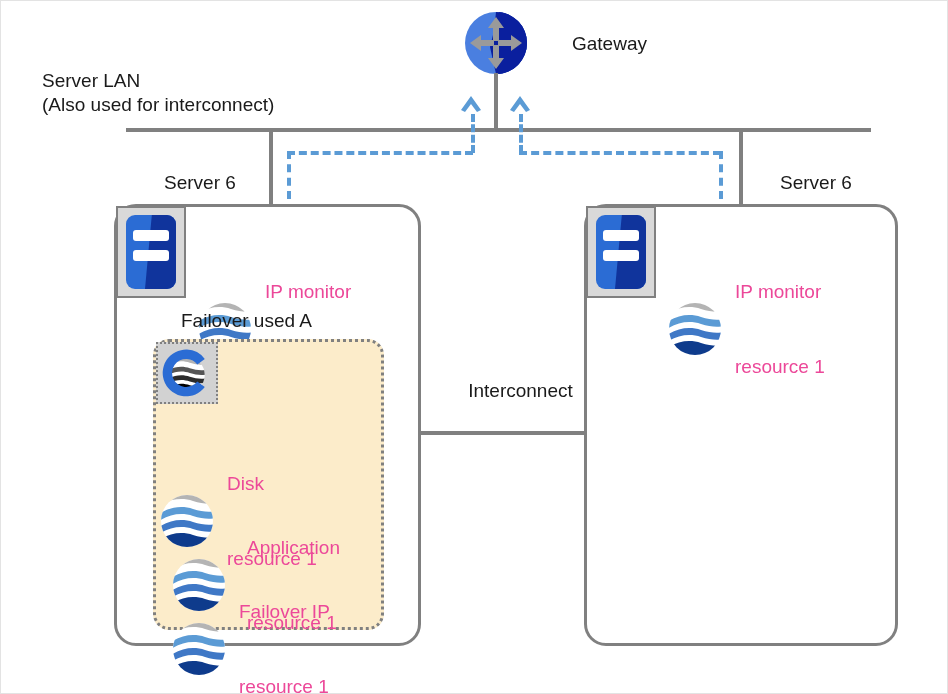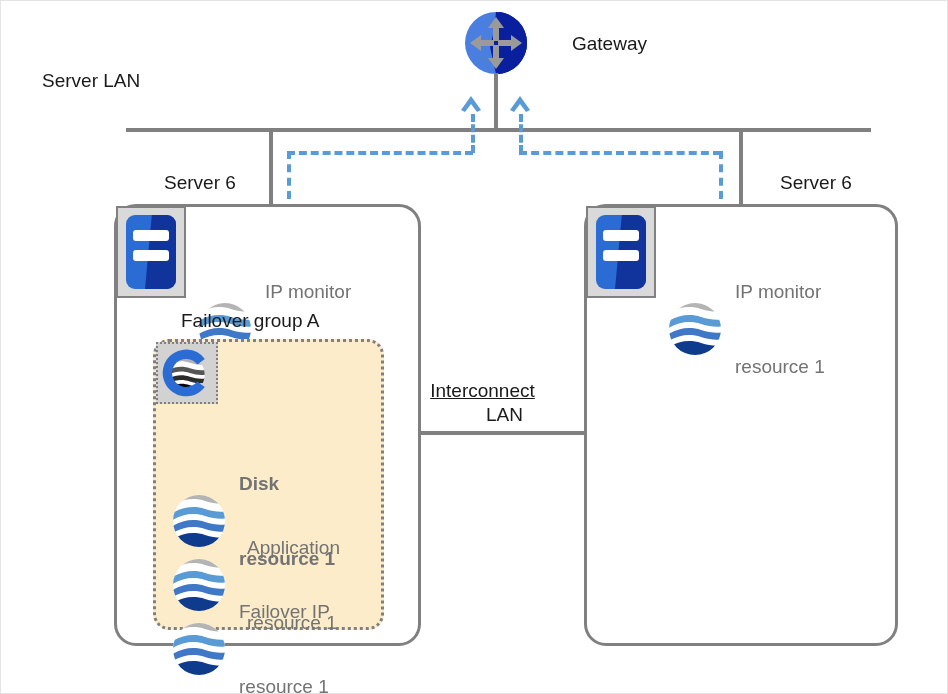--- a/index.html
+++ b/index.html
@@ -109,21 +109,21 @@
   
   .res-row {
     position: absolute;
     display: flex;
     align-items: center;
     gap: 12px;
   }
   .res-row .res-text {
     font-size: 19px;
     line-height: 25px;
-    color: #737373;
+    color: #ec4899;
     white-space: pre;
   }
   .sphere { width: 56px; height: 56px; flex: 0 0 56px; display: block; }
 
   
   .fg-box {
     position: absolute;
     background: #fcecca;
     border: 3px dotted #808080;
     border-radius: 16px;
@@ -157,20 +157,21 @@
       <path d="M6 32 L17 24 L17 29 L30 29 L30 35 L17 35 L17 40 Z" fill="#9a9a9a"></path>
 
       <path d="M58 32 L47 40 L47 35 L34 35 L34 29 L47 29 L47 24 Z" fill="#9a9a9a"></path>
     </svg>
   </div>
   <div class="lbl" style="left:571px; top:31px;">Gateway</div>
 
   <div class="gw-stem" style="left:493px; top:72px; height:58px;"></div>
 
   <div class="lbl" style="left:41px; top:68px;">Server LAN</div>
+  <div class="lbl" style="left:41px; top:92px;">(Also used for interconnect)</div>
 
   <div class="hline" style="left:125px; top:127px; width:745px;"></div>
   <div class="vline" style="left:268px; top:127px; height:78px;"></div>
   <div class="vline" style="left:738px; top:127px; height:78px;"></div>
 
   <div class="dash-v" style="left:286px; top:150px; height:48px;"></div>
   <div class="dash-h" style="left:286px; top:150px; width:186px;"></div>
   <div class="dash-v" style="left:470px; top:113px; height:39px;"></div>
   <div class="arrow-up" style="left:459px; top:94px;">
     <svg viewBox="0 0 22 26" width="22" height="26">
@@ -214,21 +215,21 @@
         <path d="M-4 37 C 8 27, 22 25, 34 29 C 44 32, 52 33, 60 30 L60 37 C 52 40, 44 39, 34 36 C 22 32, 8 34, -4 44 Z" fill="#3f78c6"></path>
         <path d="M-4 50 C 8 40, 22 38, 34 42 C 44 45, 52 46, 60 43 L60 62 L-4 62 Z" fill="#0e3b8c"></path>
       </g>
     </svg>
     <div class="res-text">
       <div>IP monitor</div>
       <div>resource 1</div>
     </div>
   </div>
 
-  <div class="lbl" style="left:180px; top:308px;">Failover group A</div>
+  <div class="lbl" style="left:180px; top:308px;">Failover used A</div>
 
   <div class="fg-box" style="left:152px; top:338px; width:231px; height:291px;"></div>
 
   <div class="fg-icon" style="left:155px; top:341px;">
     <svg viewBox="0 0 62 62">
       <defs>
           <clipPath id="cg">
             <circle cx="31" cy="33" r="19"></circle>
           </clipPath>
         </defs>
@@ -237,21 +238,21 @@
         <path d="M8 24 C 16 18, 26 17, 34 20 C 41 22, 47 23, 54 21 L54 10 L8 10 Z" fill="#b4b4b4"></path>
         <path d="M8 30 C 16 24, 26 23, 34 26 C 41 28, 47 29, 54 27 L54 32 C 47 34, 41 33, 34 31 C 26 28, 16 29, 8 35 Z" fill="#555555"></path>
         <path d="M8 39 C 16 33, 26 32, 34 35 C 41 37, 47 38, 54 36 L54 41 C 47 43, 41 42, 34 40 C 26 37, 16 38, 8 44 Z" fill="#2b2b2b"></path>
         <path d="M8 48 C 16 42, 26 41, 34 44 C 41 46, 47 47, 54 45 L54 58 L8 58 Z" fill="#000000"></path>
       </g>
       <path d="M31 6 A 25 25 0 1 0 50 46 L42 40 A 15 15 0 1 1 31 16 Z" fill="#2b6cd4"></path>
       <path d="M31 6 A 25 25 0 0 1 50 16 L42 22 A 15 15 0 0 0 31 16 Z" fill="#2b6cd4"></path>
     </svg>
   </div>
 
-  <div class="res-row" style="left:170px; top:420px;font-weight:bold;">
+  <div class="res-row" style="left:158px; top:420px;">
     <svg class="sphere" viewBox="0 0 56 56">
       <defs>
           <clipPath id="c2">
             <circle cx="28" cy="28" r="26"></circle>
           </clipPath>
         </defs>
       <g clip-path="url(#c2)">
         <rect x="0" y="0" width="56" height="56" fill="#ffffff"></rect>
         <path d="M-4 16 C 8 6, 22 4, 34 8 C 44 11, 52 12, 60 9 L60 -6 L-4 -6 Z" fill="#b4b4b4"></path>
         <path d="M-4 24 C 8 14, 22 12, 34 16 C 44 19, 52 20, 60 17 L60 24 C 52 27, 44 26, 34 23 C 22 19, 8 21, -4 31 Z" fill="#5b9bd5"></path>
@@ -300,22 +301,21 @@
         <path d="M-4 37 C 8 27, 22 25, 34 29 C 44 32, 52 33, 60 30 L60 37 C 52 40, 44 39, 34 36 C 22 32, 8 34, -4 44 Z" fill="#3f78c6"></path>
         <path d="M-4 50 C 8 40, 22 38, 34 42 C 44 45, 52 46, 60 43 L60 62 L-4 62 Z" fill="#0e3b8c"></path>
       </g>
     </svg>
     <div class="res-text">
       <div>Failover IP</div>
       <div>resource 1</div>
     </div>
   </div>
 
-  <div class="lbl center" style="left:404px; top:378px; width:155px;text-decoration:underline;">Interconnect</div>
-  <div class="lbl center" style="left:426px; top:402px; width:155px;">LAN</div>
+  <div class="lbl center" style="left:442px; top:378px; width:155px;">Interconnect</div>
   <div class="hline" style="left:418px; top:430px; width:167px;"></div>
 
   <div class="server-box" style="left:583px; top:203px; width:314px; height:442px;"></div>
 
   <div class="server-icon" style="left:585px; top:205px;">
     <div class="chip">
       <div class="shade"></div>
       <div class="bar b1"></div>
       <div class="bar b2"></div>
     </div>

